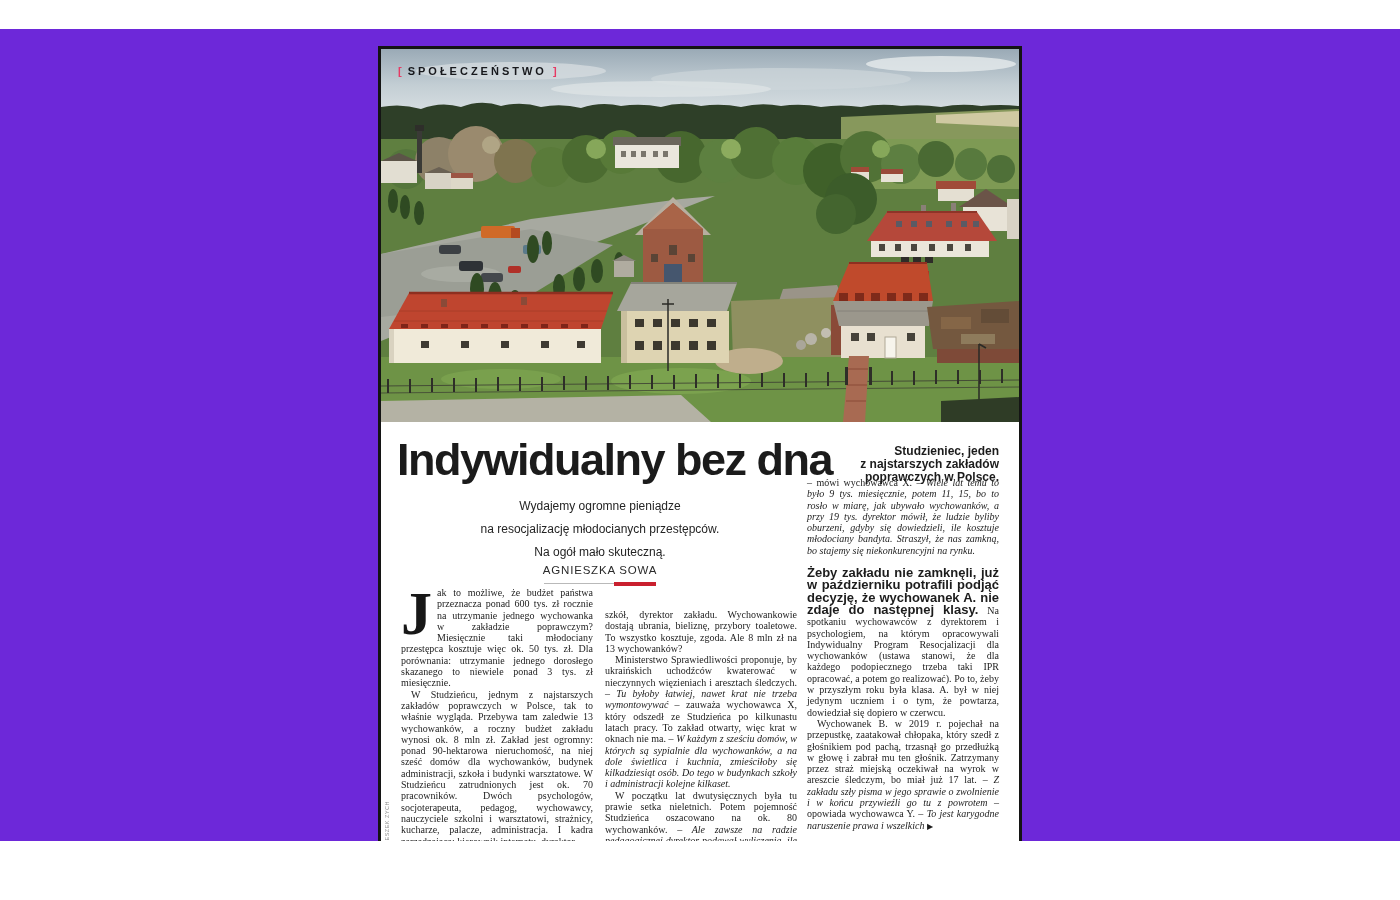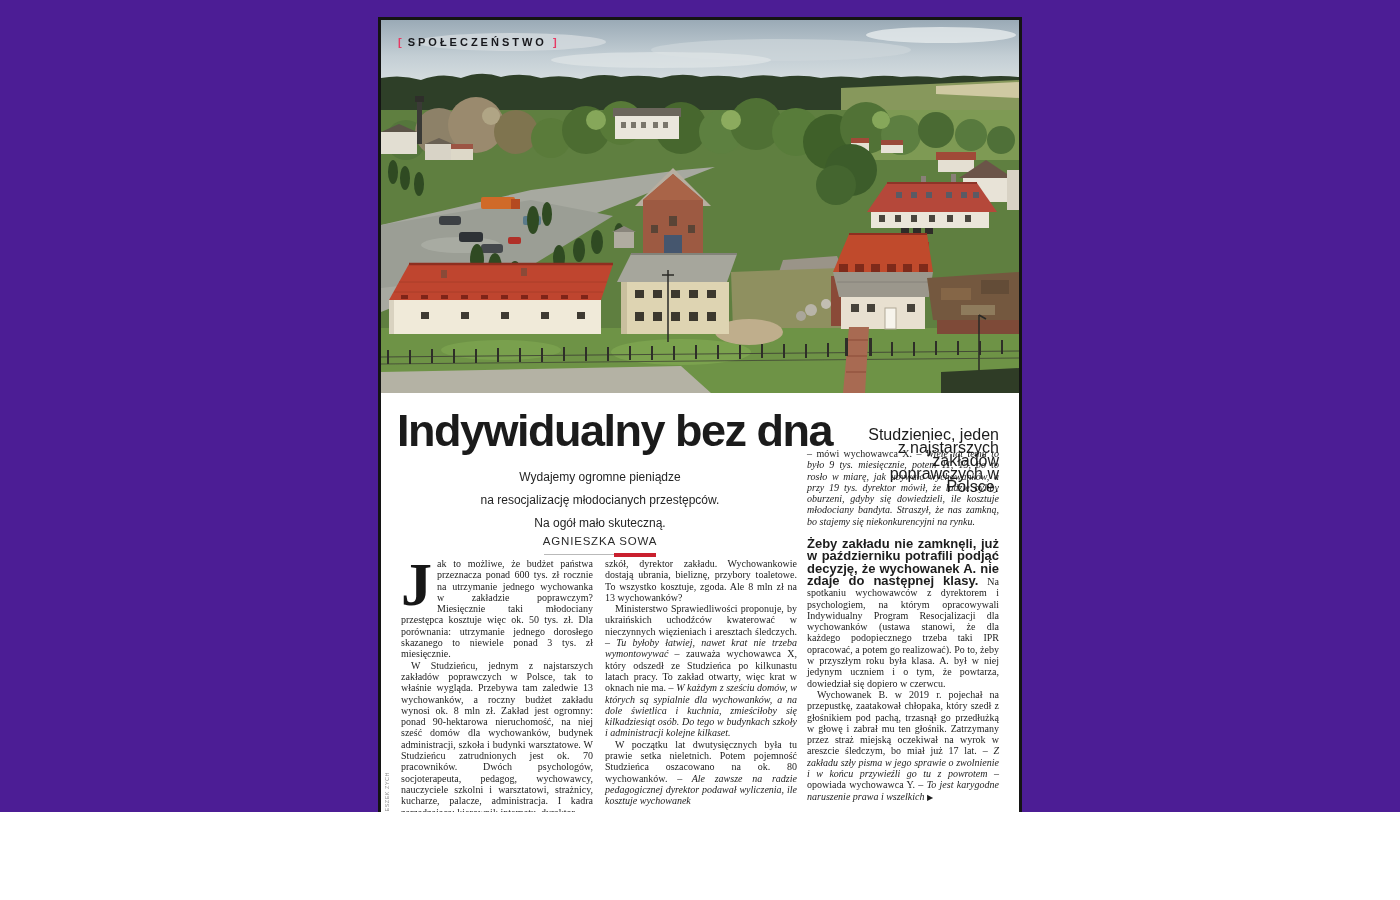--- a/index.html
+++ b/index.html
@@ -1,46 +1,46 @@
 <!DOCTYPE html>
 <html lang="pl"><head>
 <meta charset="utf-8">
 <style>
   html,body{margin:0;padding:0;background:#ffffff;}
-  #canvas{position:relative;width:1400px;height:812px;background:#4c1d95;overflow:hidden;
-          font-family:"Liberation Sans",sans-serif;}
+  #canvas{position:relative;width:1400px;height:812px;background:#6d28d9;overflow:hidden;
+          font-family:"Liberation Sans",sans-serif;margin-top:29px;}
   #page{position:absolute;left:378px;top:17px;width:638px;height:859px;background:#ffffff;
         border:3px solid #141414;}
   
   #photo{position:absolute;left:0;top:0;width:638px;height:373px;overflow:hidden;background:#c7d0d5;}
   #photo svg{display:block;width:638px;height:373px;}
   
   .section-tag{position:absolute;left:17px;top:16px;font-size:11px;font-weight:bold;
                letter-spacing:3px;color:#17181c;white-space:nowrap;}
   .section-tag .brk{color:#e63a64;font-weight:bold;letter-spacing:0;}
   .section-tag .lbl{padding:0 6px;}
   
   .headline{position:absolute;left:16px;top:388px;width:470px;
             font-size:45px;font-weight:700;letter-spacing:-1.5px;color:#1b1b1b;line-height:1;}
-  .photo-caption{position:absolute;right:20px;top:408px;width:150px;text-align:right;
-                 font-size:16px;line-height:13px;font-weight:normal;color:#1b1b1b;}
+  .photo-caption{position:absolute;right:20px;top:396px;width:150px;text-align:right;
+                 font-size:12px;line-height:13px;font-weight:bold;color:#1b1b1b;}
   .photo-caption span{display:block;}
   .subtitle{position:absolute;left:18px;top:446px;width:402px;text-align:center;
             font-size:12px;line-height:23px;color:#242424;}
   .subtitle span{display:block;}
   .author{position:absolute;left:18px;top:515px;width:402px;text-align:center;
           font-size:11.5px;letter-spacing:0.8px;color:#2a2a2a;}
   .author-rule{position:absolute;left:163px;top:533px;width:112px;height:4px;}
   .author-rule .grayline{position:absolute;left:0;top:1px;width:112px;height:1px;background:#b9b9b9;}
   .author-rule .redseg{position:absolute;right:0;top:0;width:42px;height:3.5px;background:#c9202e;}
   
   .col{position:absolute;width:192px;font-family:"Liberation Serif",serif;font-size:10px;
        line-height:11.3px;color:#1c1c1c;text-align:justify;}
   #col1{left:20px;top:538px;height:288px;}
-  #col2{left:224px;top:538px;height:288px;}
+  #col2{left:224px;top:560px;height:288px;}
   #col3{left:426px;top:428px;height:400px;}
   .col p{margin:0;}
   .col p.ind{text-indent:10px;}
   .dropcap{float:left;font-family:"Liberation Serif",serif;font-weight:bold;font-size:62px;
            line-height:48px;height:54px;margin:2px 5px 0 0;color:#171717;}
   .it{font-style:italic;}
   .lead-bold{font-family:"Liberation Sans",sans-serif;font-weight:bold;font-size:13px;}
   .sect-gap{margin-top:11px !important;}
   .continue-arrow{font-family:"DejaVu Sans",sans-serif;font-size:8px;}
   

